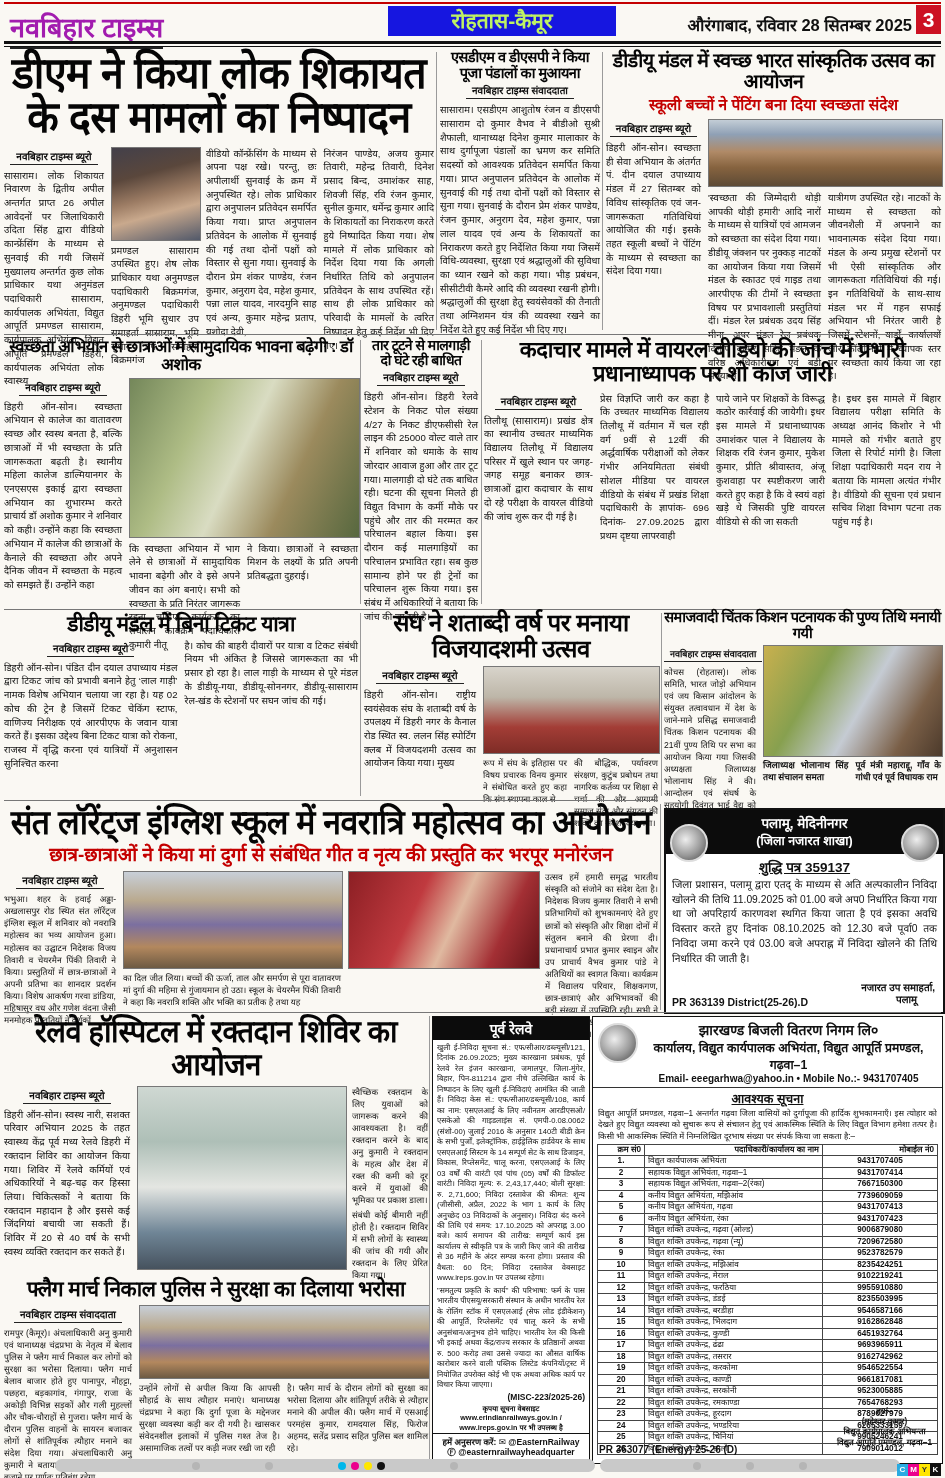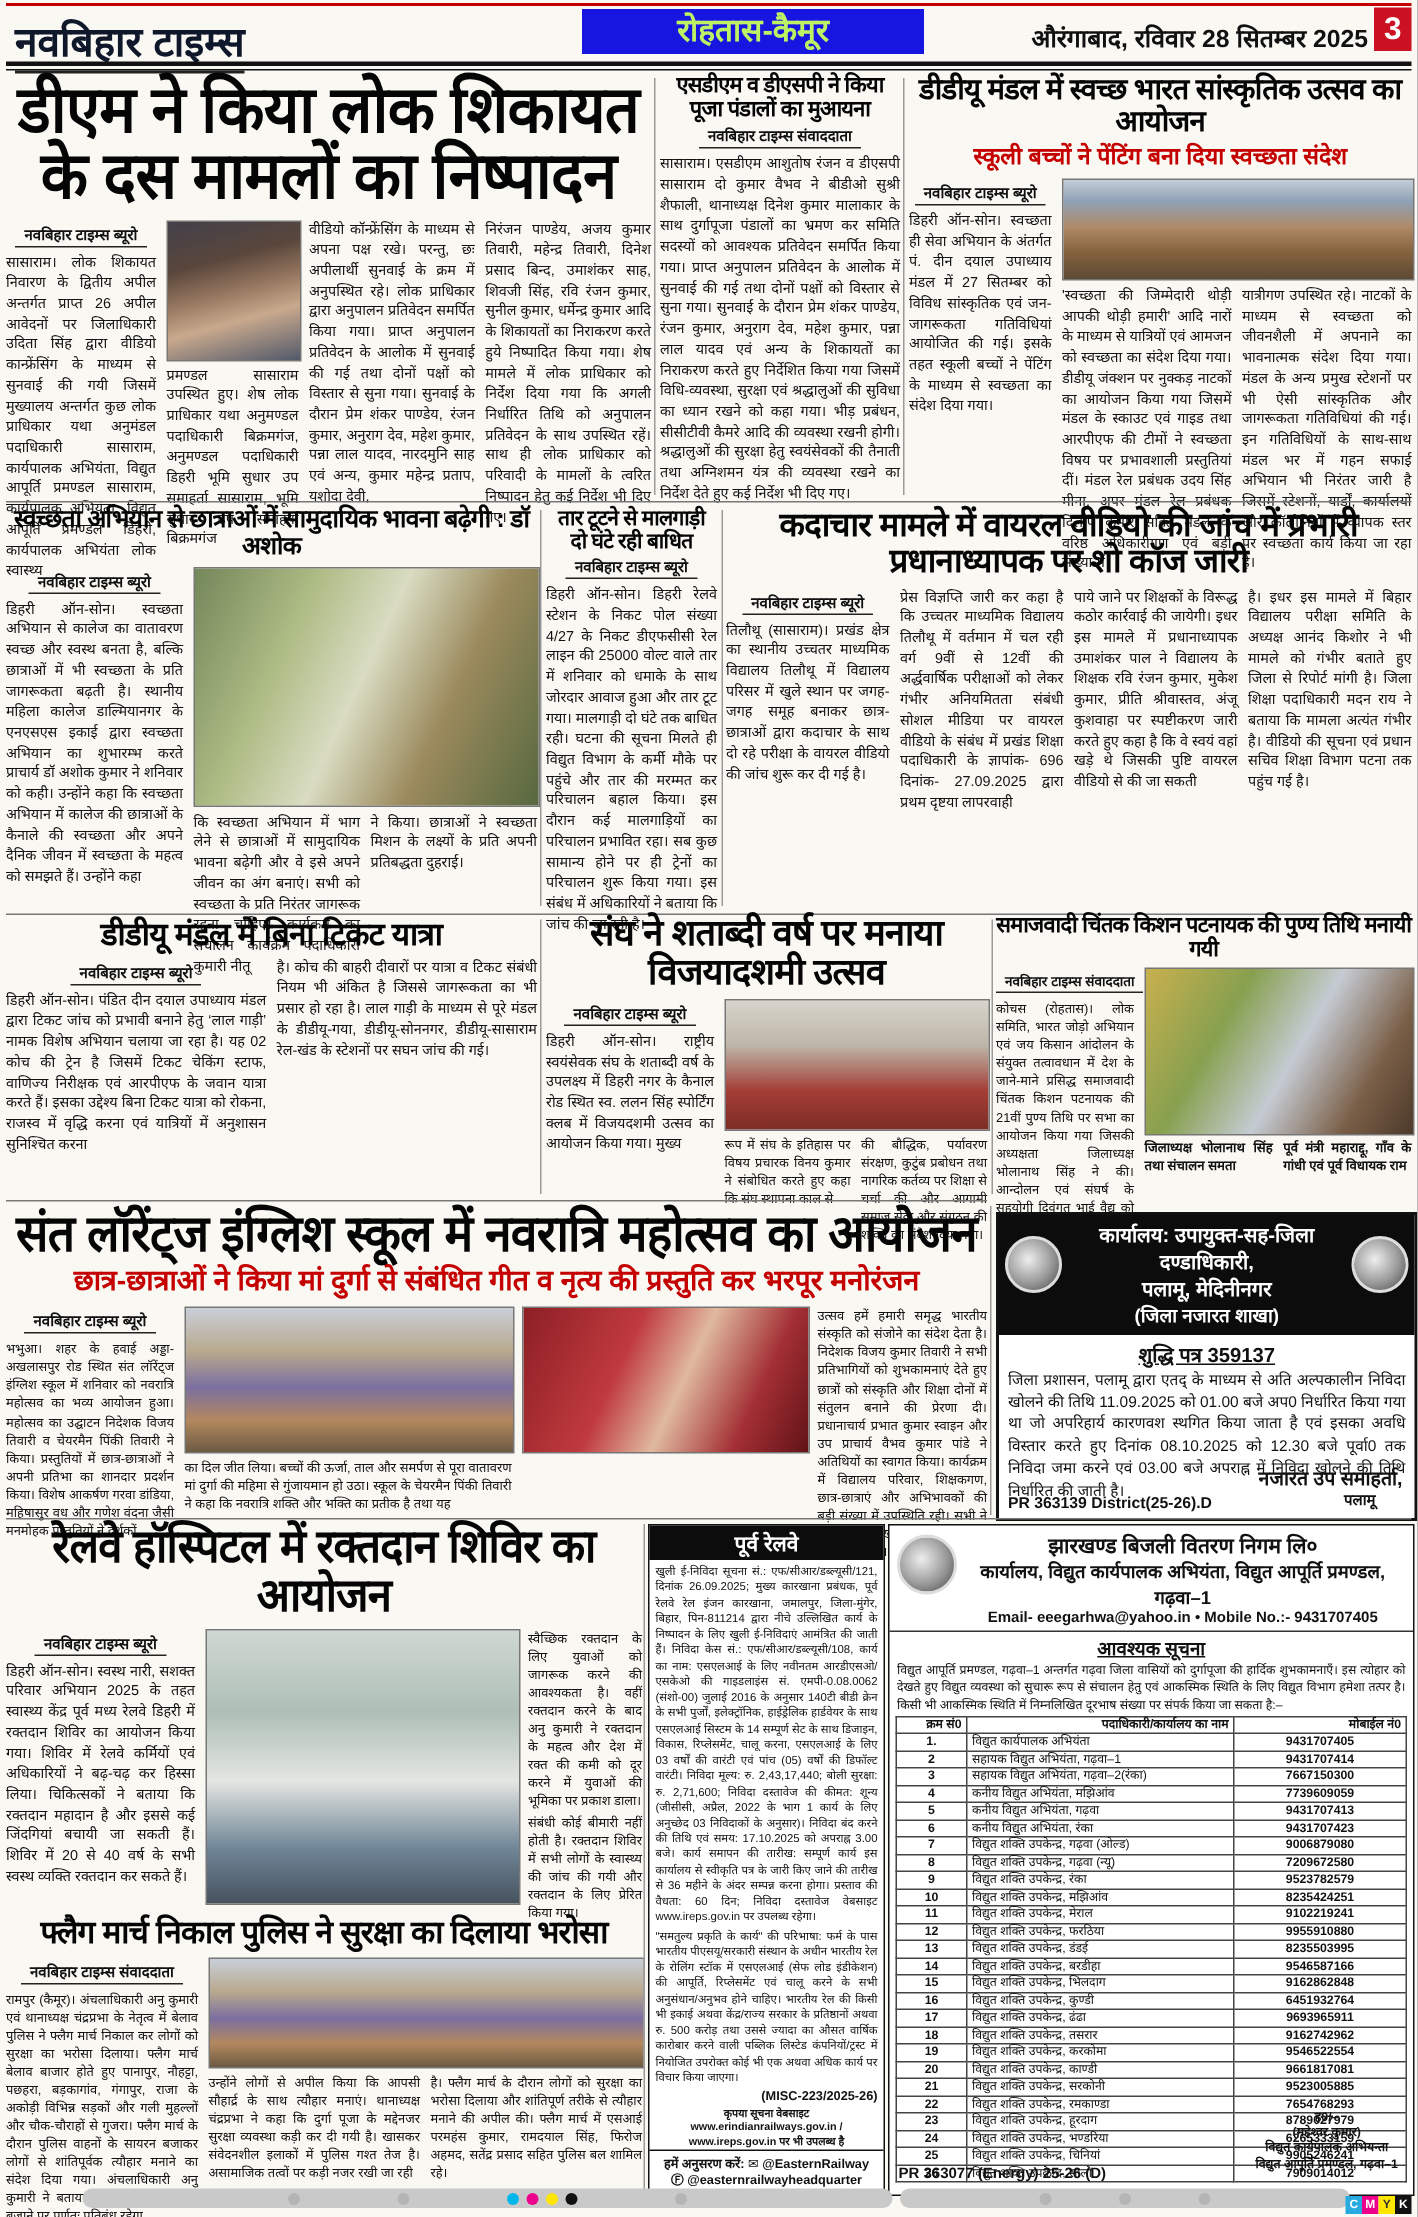--- a/index.html
+++ b/index.html
@@ -41,21 +41,21 @@
   .dot{width:8px;height:8px;border-radius:50%;}
   .cmyk{position:absolute;display:flex;}
   .cmyk span{width:11px;height:12px;font-size:8px;font-weight:800;color:#fff;text-align:center;line-height:12px;}
 </style>
 </head>
 <body>
 
 <div id="page">
 
   <div class="abs" style="left:4px;top:2px;width:937px;height:2px;background:#c40000;"></div>
-  <div class="abs" style="left:10px;top:8px;font-size:27px;font-weight:800;color:#0f172a;border-bottom:2px solid #222;padding-bottom:2px;">नवबिहार टाइम्स</div>
+  <div class="abs" style="left:10px;top:8px;font-size:27px;font-weight:800;color:#a21caf;border-bottom:2px solid #222;padding-bottom:2px;">नवबिहार टाइम्स</div>
   <div class="abs" style="left:388px;top:6px;width:228px;height:30px;background:#1616e0;color:#bef264;font-size:21px;font-weight:800;
        text-align:center;line-height:30px;">रोहतास-कैमूर</div>
   <div class="abs" style="left:632px;top:13px;width:280px;font-size:16.5px;font-weight:700;text-align:right;">औरंगाबाद, रविवार 28 सितम्बर 2025</div>
   <div class="abs" style="left:916px;top:5px;width:25px;height:29px;background:#cc1122;color:#fff;font-size:21px;font-weight:800;
        text-align:center;line-height:29px;">3</div>
   <div class="abs" style="left:4px;top:41px;width:937px;height:3px;background:#111;"></div>
   <div class="abs" style="left:4px;top:46px;width:937px;height:1px;background:#111;"></div>
 
   <div class="abs" style="left:4px;top:50px;width:430px;height:282px;">
     <div class="hl big" style="font-size:41px;">डीएम ने किया लोक शिकायत</div>
@@ -203,27 +203,26 @@
         <div class="photo ph-red" style="width:100%;height:96px;"></div>
       </div>
       <div class="col tx sm">उत्सव हमें हमारी समृद्ध भारतीय संस्कृति को संजोने का संदेश देता है। निदेशक विजय कुमार तिवारी ने सभी प्रतिभागियों को शुभकामनाएं देते हुए छात्रों को संस्कृति और शिक्षा दोनों में संतुलन बनाने की प्रेरणा दी। प्रधानाचार्य प्रभात कुमार स्वाइन और उप प्राचार्य वैभव कुमार पांडे ने अतिथियों का स्वागत किया। कार्यक्रम में विद्यालय परिवार, शिक्षकगण, छात्र-छात्राएं और अभिभावकों की बड़ी संख्या में उपस्थिति रही। सभी ने मां दुर्गा से सुख, शांति और समृद्धि की कामना की।</div>
     </div>
   </div>
 
   <div class="abs noticebox" style="left:664px;top:808px;width:277px;height:202px;">
     <div class="nb-head" style="padding:4px 36px 5px;">
       <div class="seal" style="left:4px;top:14px;"></div>
       <div class="seal" style="right:4px;top:14px;"></div>
-      <div style="font-size:13.5px;">कार्यालय: उपायुक्त-सह-जिला दण्डाधिकारी,</div>
       <div style="font-size:13.5px;">पलामू, मेदिनीनगर</div>
       <div style="font-size:12.5px;">(जिला नजारत शाखा)</div>
     </div>
     <div style="text-align:center;font-weight:800;font-size:13.5px;text-decoration:underline;margin:4px 0 2px;">शुद्धि पत्र 359137</div>
     <div class="tx" style="font-size:10.3px;padding:0 6px;">जिला प्रशासन, पलामू द्वारा एतद् के माध्यम से अति अल्पकालीन निविदा खोलने की तिथि 11.09.2025 को 01.00 बजे अप0 निर्धारित किया गया था जो अपरिहार्य कारणवश स्थगित किया जाता है एवं इसका अवधि विस्तार करते हुए दिनांक 08.10.2025 को 12.30 बजे पूर्वा0 तक निविदा जमा करने एवं 03.00 बजे अपराह्न में निविदा खोलने की तिथि निर्धारित की जाती है।</div>
-    <div style="position:absolute;right:8px;bottom:18px;font-size:13px;font-weight:700;">नजारत उप समाहर्ता,</div>
+    <div style="position:absolute;right:8px;bottom:18px;font-size:10px;font-weight:700;">नजारत उप समाहर्ता,</div>
     <div style="position:absolute;right:26px;bottom:6px;font-size:10px;font-weight:700;">पलामू</div>
     <div style="position:absolute;left:6px;bottom:4px;font-size:10.5px;font-weight:700;">PR 363139 District(25-26).D</div>
   </div>
 
   <div class="hr" style="left:4px;top:1012px;width:937px;"></div>
 
   <div class="abs" style="left:4px;top:1016px;width:424px;height:260px;">
     <div class="hl big" style="font-size:29px;">रेलवे हॉस्पिटल में रक्तदान शिविर का आयोजन</div>
     <div class="cols" style="margin-top:7px;">
       <div class="col" style="flex:0 0 126px;">

